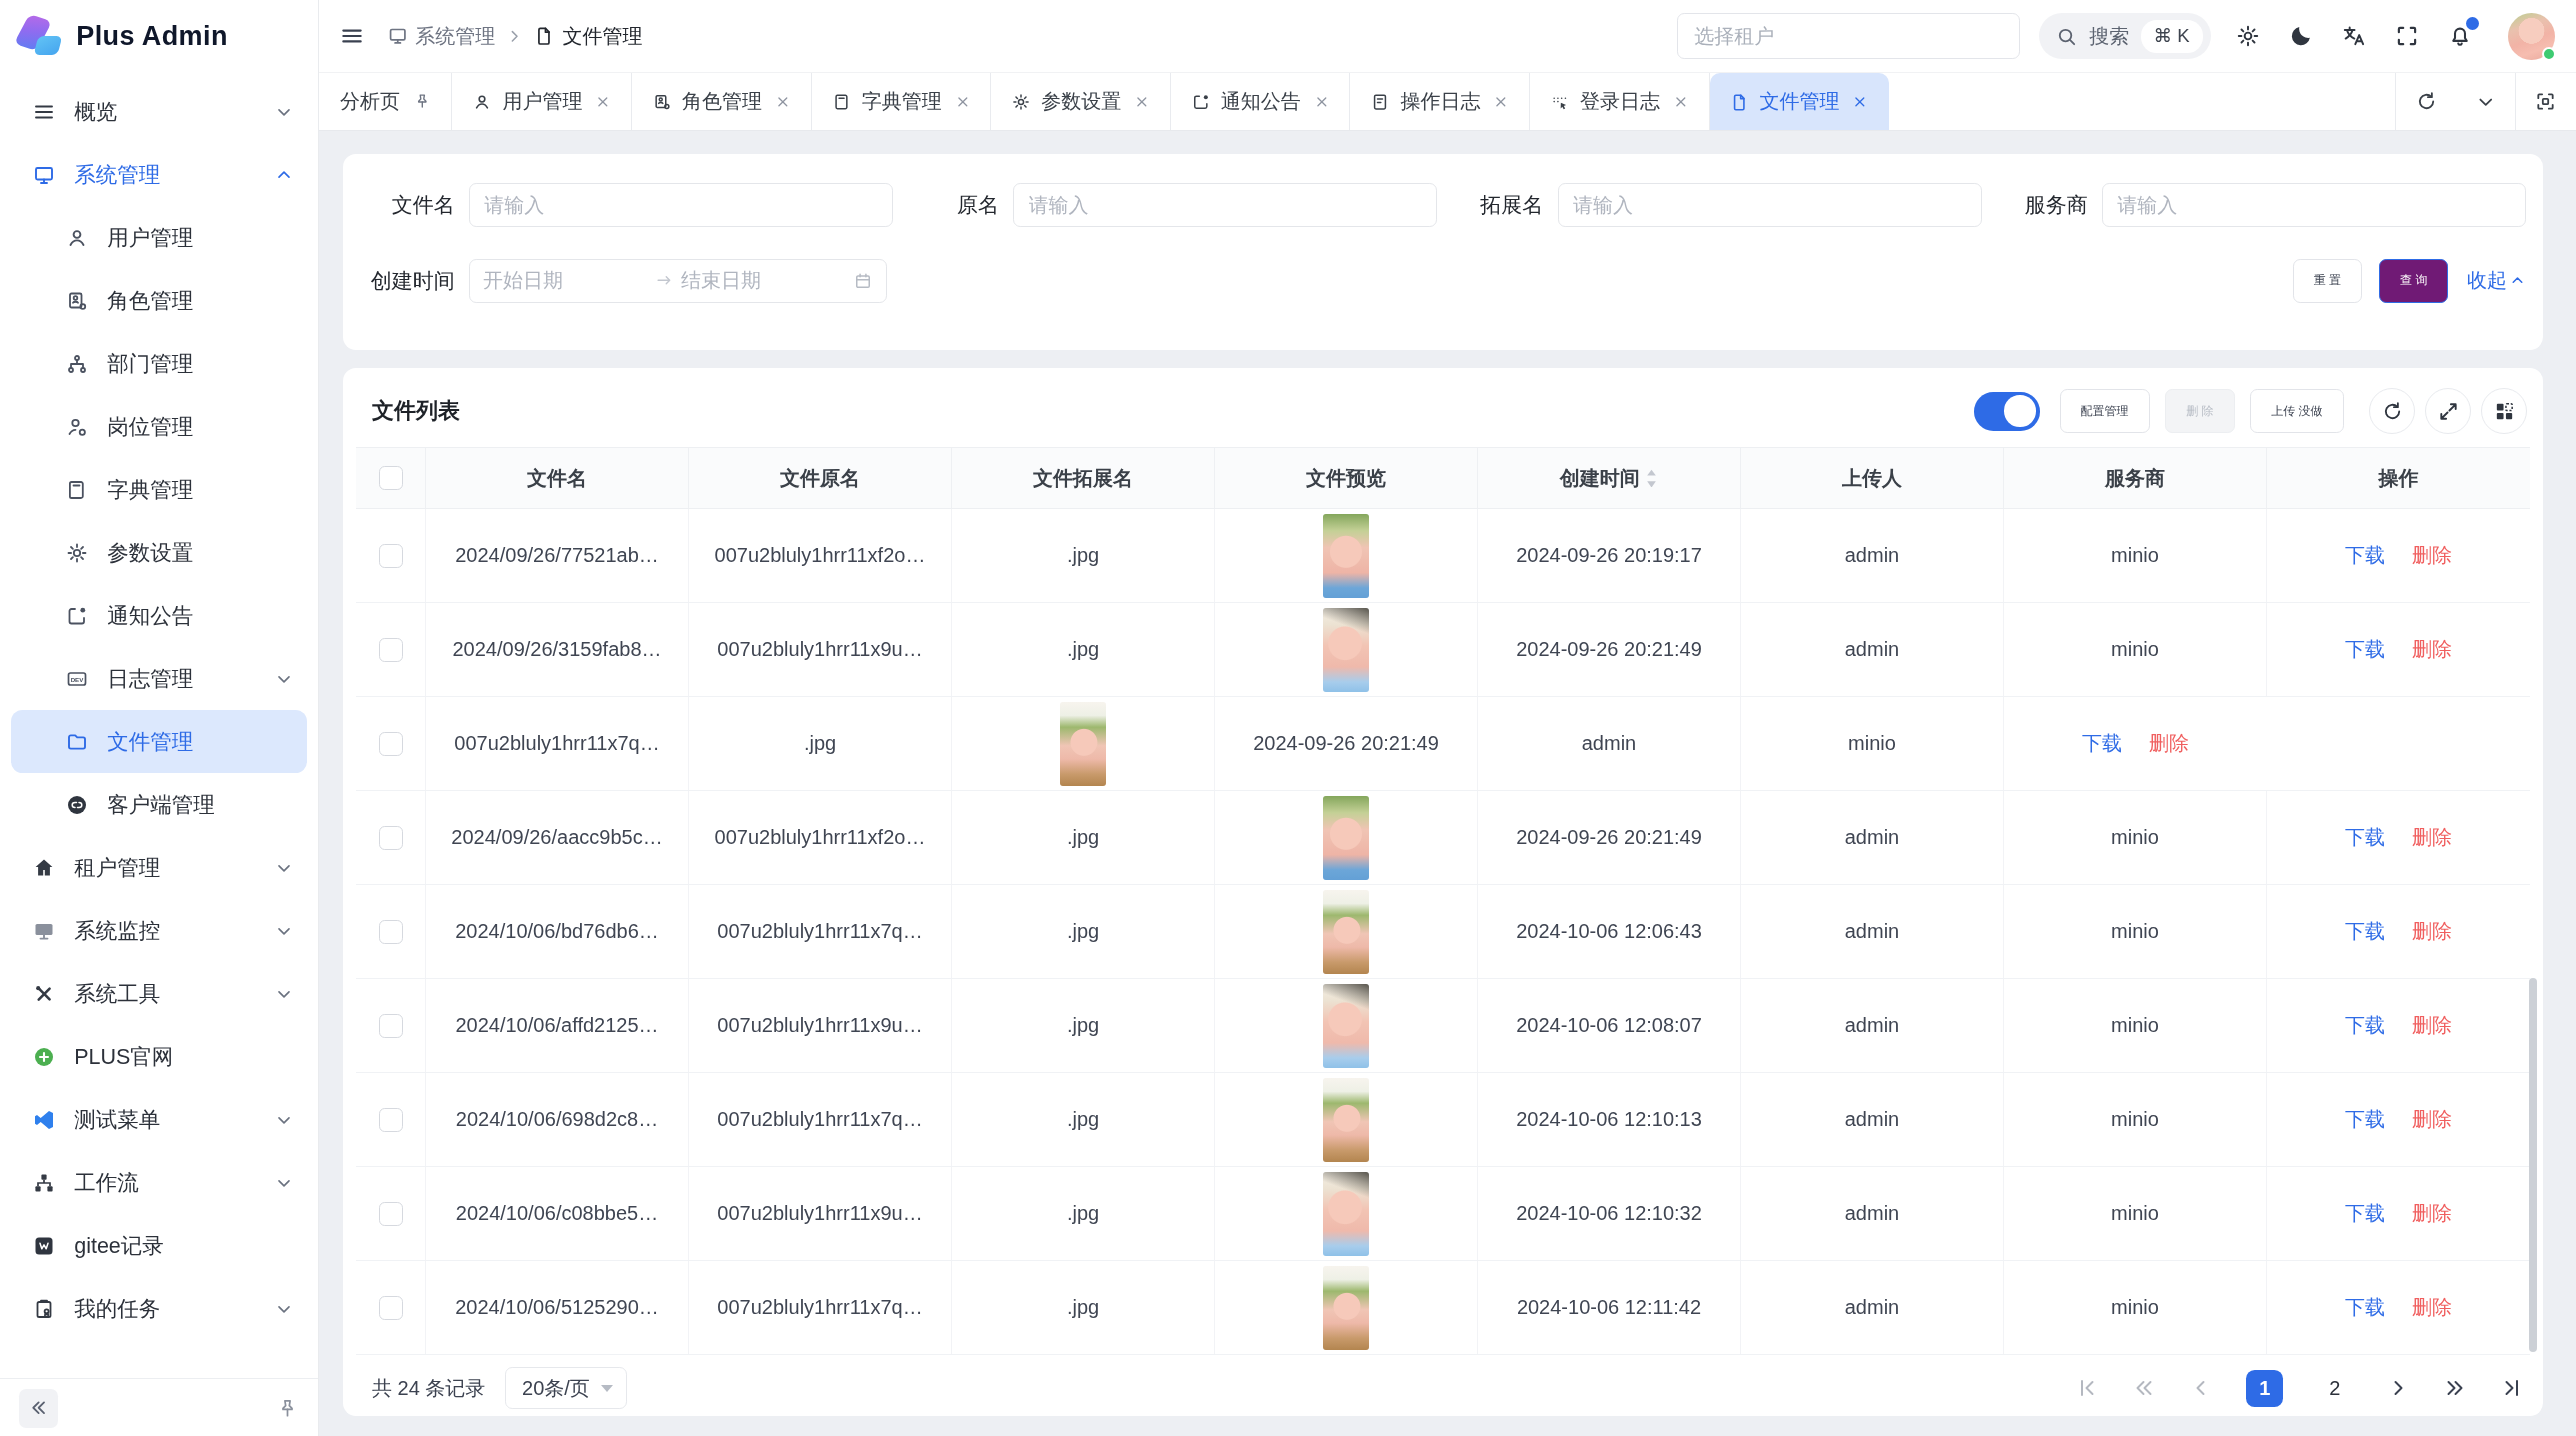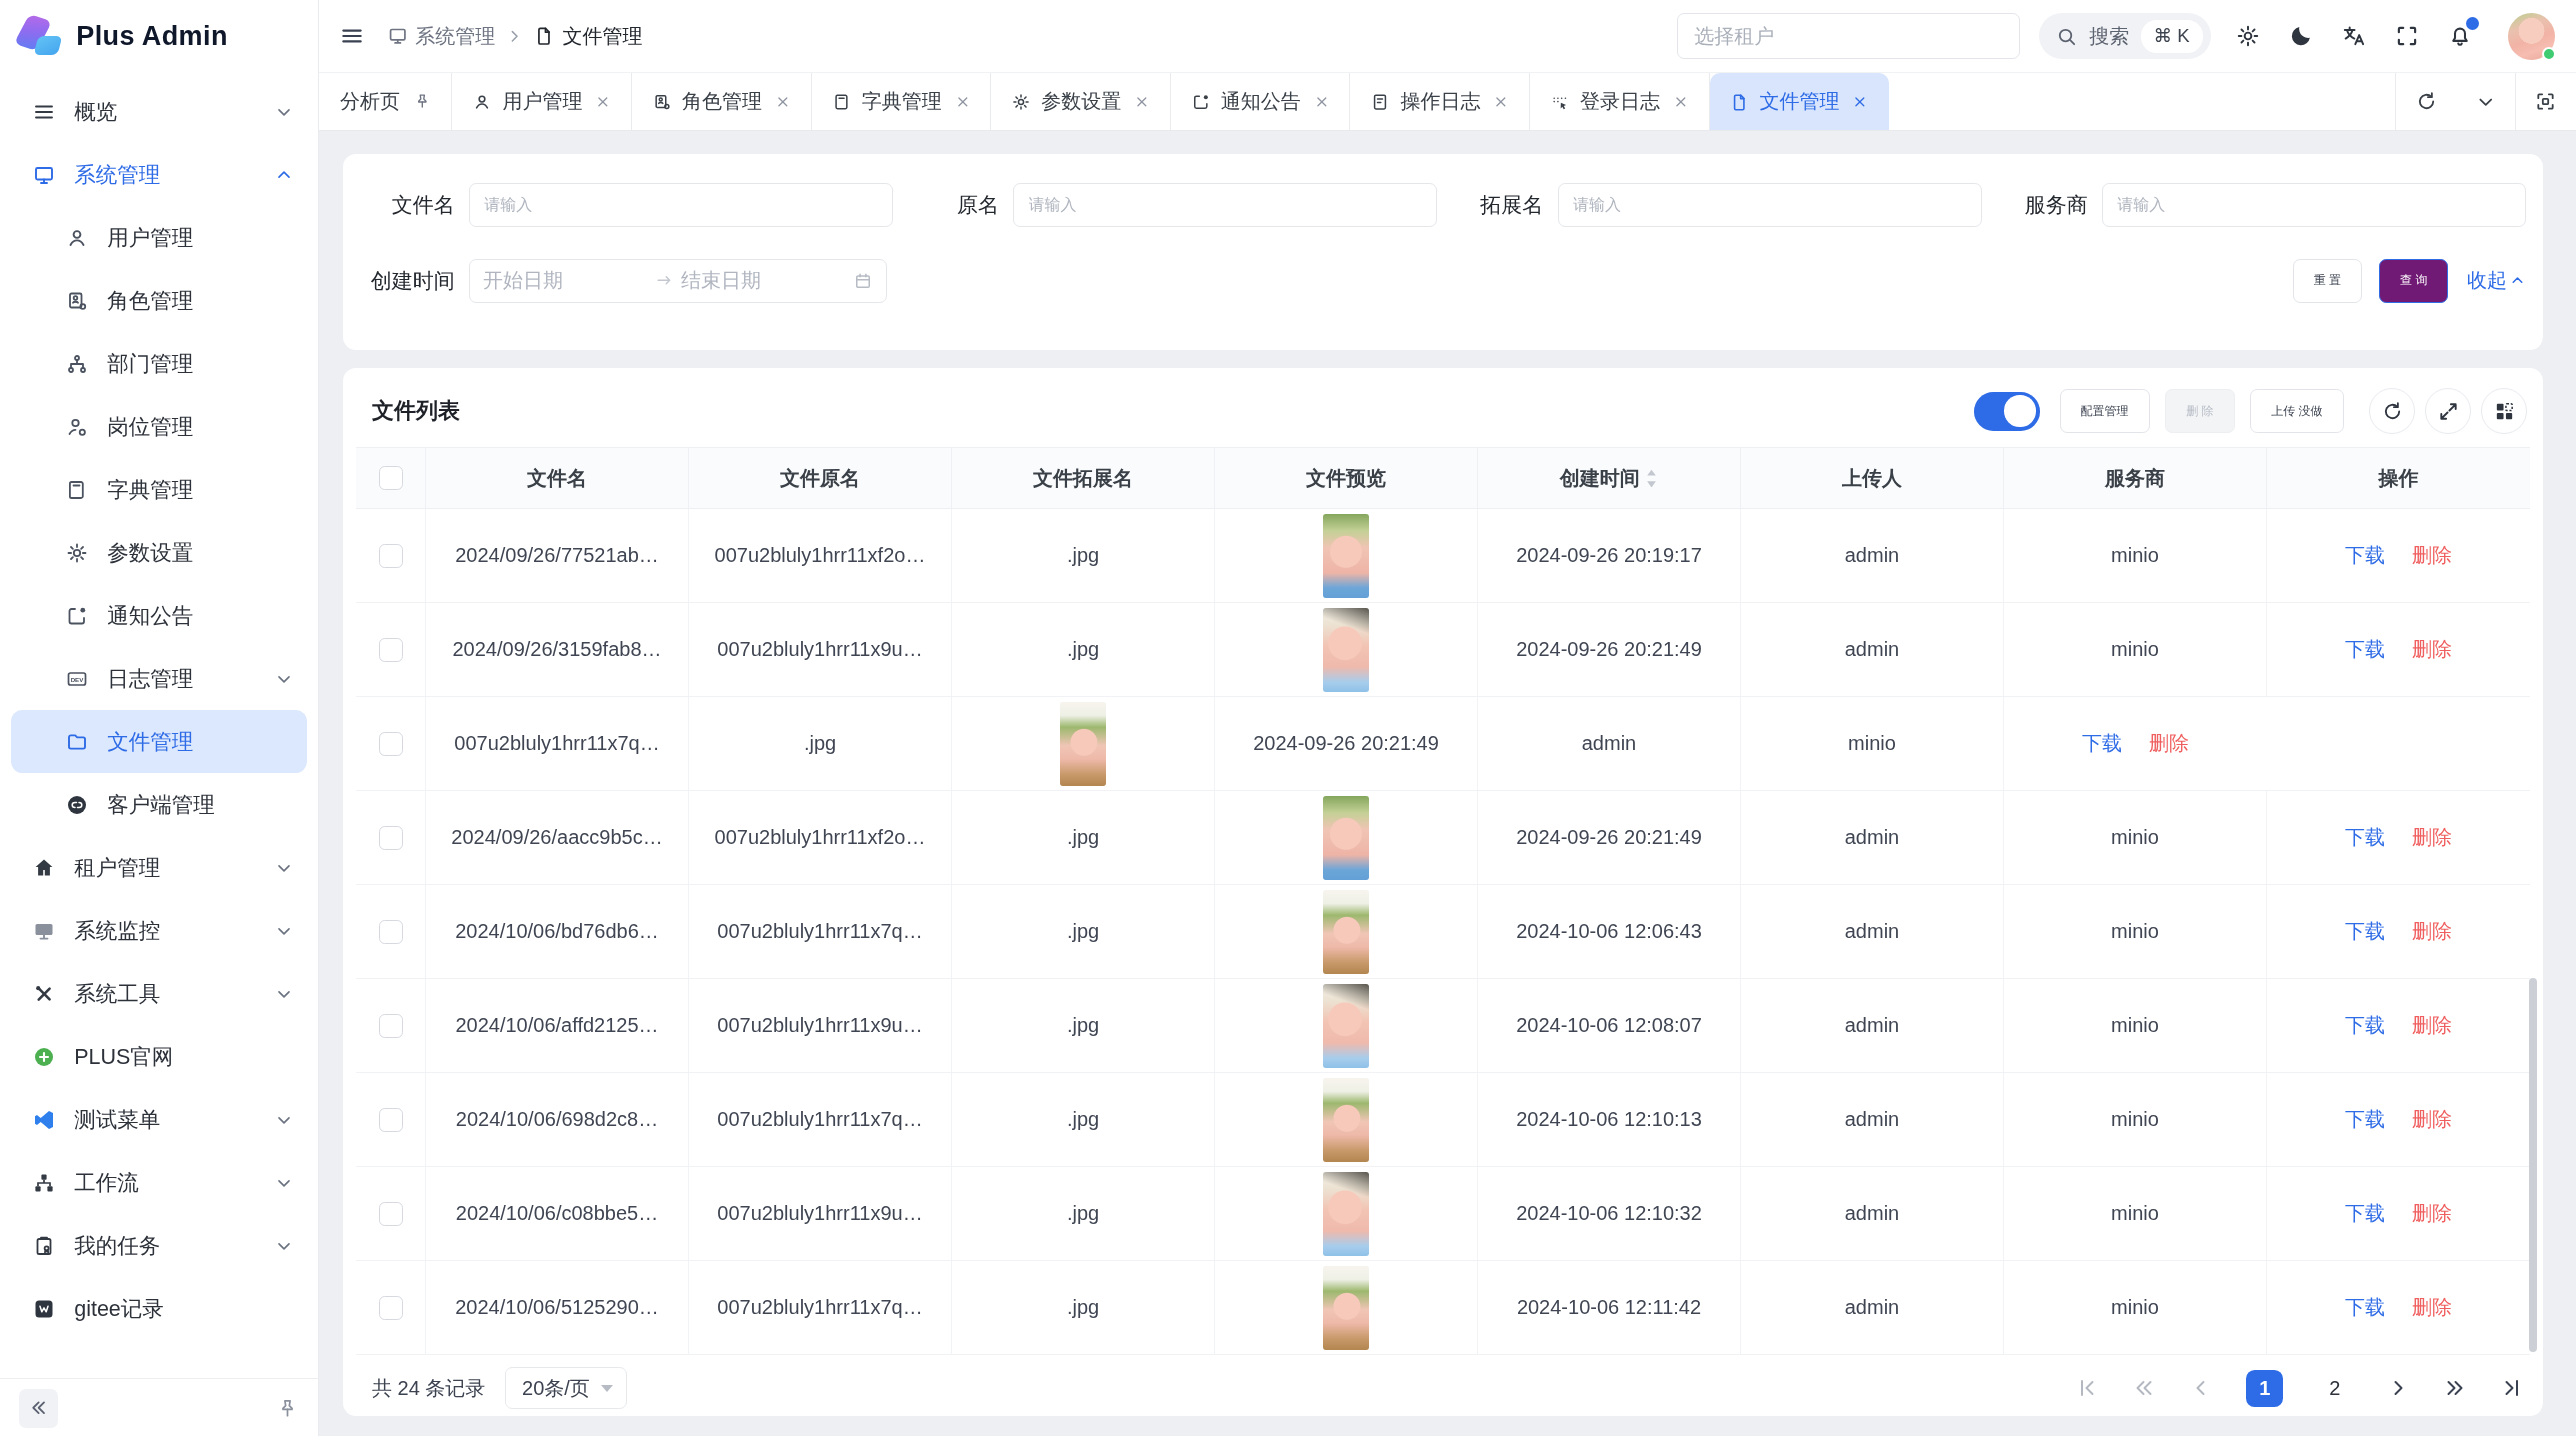--- a/index.html
+++ b/index.html
@@ -131,21 +131,21 @@
   
   .content { position: absolute; left: 319px; top: 130px; right: 0; bottom: 0; overflow: hidden; }
 
   .card { background: #fff; border-radius: 13px; }
   .filter-card { margin: 24px 33px 0 24px; height: 196px; padding: 29px 17px 0 5.7px; }
   .filter-row { display: grid; grid-template-columns: repeat(4, 1fr); }
   .f-group { display: flex; align-items: center; height: 44px; }
   .f-label { width: 106px; text-align: right; margin-right: 14.3px; color: #23272e; font-size: 21px; flex: 0 0 auto; white-space: nowrap; }
   .f-input {
     flex: 1 1 auto; height: 44px; border: 1.4px solid #e4e6ea; border-radius: 7.2px;
-    font-size: 16px; color: #3d434e; padding: 0 14.3px; outline: none; min-width: 0;
+    font-size: 20px; color: #3d434e; padding: 0 14.3px; outline: none; min-width: 0;
     font-family: "Liberation Sans", "DejaVu Sans", sans-serif;
   }
   .f-input::placeholder { color: #b0b5bf; }
   .filter-row2 { display: flex; align-items: center; margin-top: 31.5px; }
   .date-range {
     display: flex; align-items: center; width: 418px; height: 44px;
     border: 1.4px solid #e4e6ea; border-radius: 7.2px; padding: 0 13px; gap: 7.2px; cursor: pointer;
   }
   .date-ph { color: #b0b5bf; flex: 1 1 auto; }
   .date-ph.end { text-align: left; }
@@ -457,41 +457,41 @@
             </svg>
           </span>
         <span class="s-label">工作流</span>
         <span class="s-chev"><svg class="ic" width="20" height="20" viewBox="0 0 24 24" fill="none" stroke="currentColor" stroke-width="2" stroke-linecap="round" stroke-linejoin="round">
               <path d="M6 9.5l6 6 6-6"></path>
             </svg></span>
       </div>
 
       <div class="s-item">
         <span class="s-ic">
+            <svg class="ic" width="24" height="24" viewBox="0 0 24 24">
+              <rect x="3.5" y="3.5" width="17" height="17" rx="3.5" fill="#2f353f"></rect>
+              <path d="M8 9.2l1.8 5.6 2.2-4 2.2 4 1.8-5.6" stroke="#fff" stroke-width="1.5" fill="none" stroke-linecap="round" stroke-linejoin="round"></path>
+            </svg>
+          </span>
+        <span class="s-label">gitee记录</span>
+      </div>
+
+      <div class="s-item">
+        <span class="s-ic">
             <svg class="ic" width="24" height="24" viewBox="0 0 24 24" fill="none" stroke="currentColor" stroke-width="1.8" stroke-linecap="round" stroke-linejoin="round">
               <rect x="5.5" y="5" width="13" height="15" rx="1.6"></rect>
               <path d="M9 5V3.6h6V5"></path>
               <circle cx="14.6" cy="14.3" r="2"></circle>
               <path d="M13.6 16l-.7 2.2 1.7-.9 1.7.9-.7-2.2"></path>
             </svg>
           </span>
         <span class="s-label">我的任务</span>
         <span class="s-chev"><svg class="ic" width="20" height="20" viewBox="0 0 24 24" fill="none" stroke="currentColor" stroke-width="2" stroke-linecap="round" stroke-linejoin="round">
               <path d="M6 9.5l6 6 6-6"></path>
             </svg></span>
-      </div>
-
-      <div class="s-item">
-        <span class="s-ic">
-            <svg class="ic" width="24" height="24" viewBox="0 0 24 24">
-              <rect x="3.5" y="3.5" width="17" height="17" rx="3.5" fill="#2f353f"></rect>
-              <path d="M8 9.2l1.8 5.6 2.2-4 2.2 4 1.8-5.6" stroke="#fff" stroke-width="1.5" fill="none" stroke-linecap="round" stroke-linejoin="round"></path>
-            </svg>
-          </span>
-        <span class="s-label">gitee记录</span>
       </div>
 
     </nav>
 
     <div class="sidebar-footer">
       <button class="collapse-btn">
           <svg class="ic" width="21.5" height="21.5" viewBox="0 0 24 24" fill="none" stroke="currentColor" stroke-width="2" stroke-linecap="round" stroke-linejoin="round">
             <path d="M13 6l-6 6 6 6M19 6l-6 6 6 6"></path>
           </svg>
         </button>

